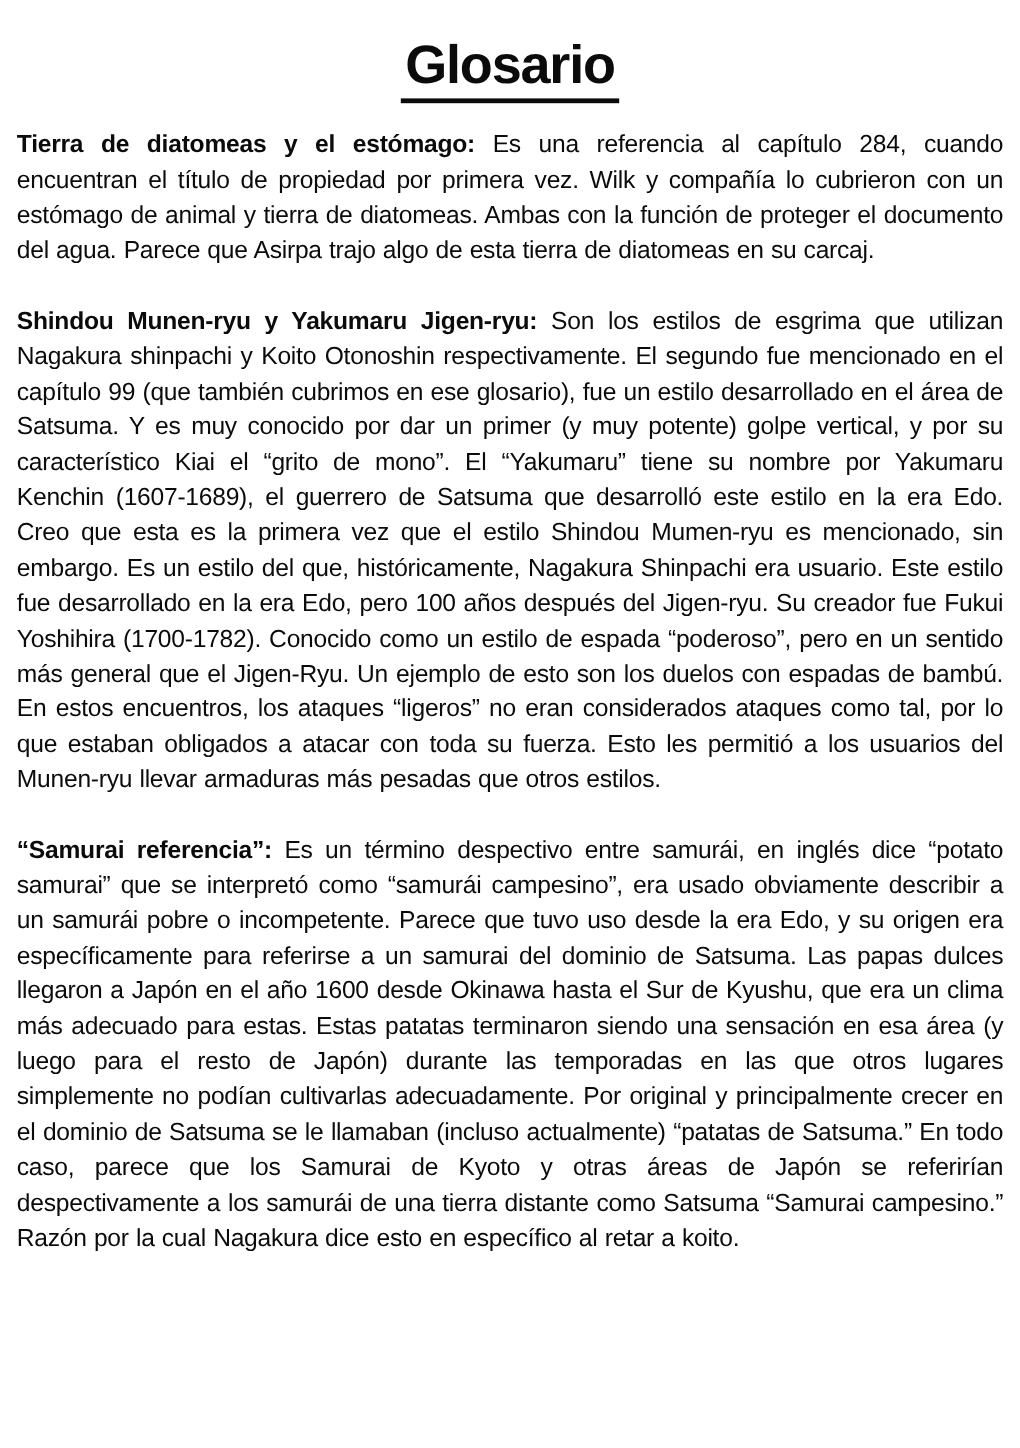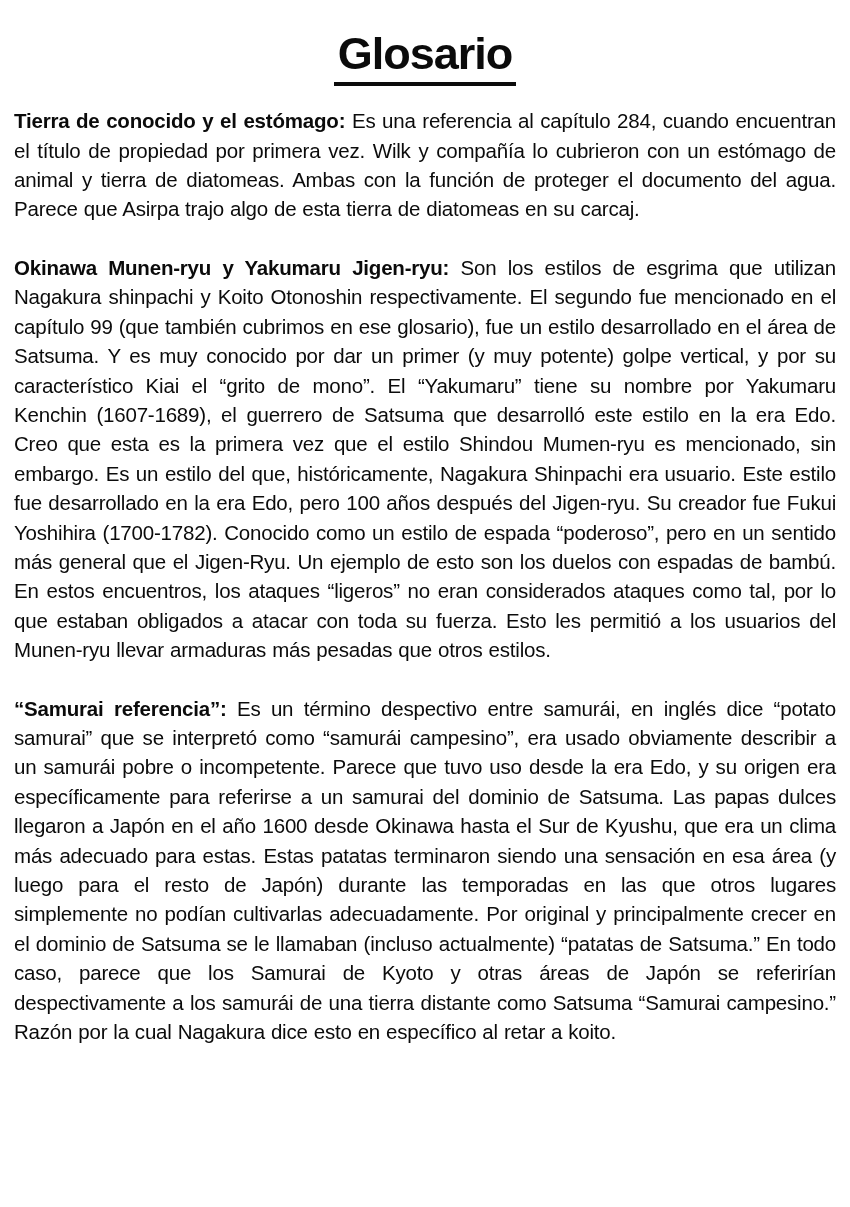--- a/index.html
+++ b/index.html
@@ -50,26 +50,26 @@
 </head>
 <body>
 
 <div class="page">
 
   <div class="title-wrap">
     <h1 class="page-title">Glosario</h1>
   </div>
 
   <p class="entry">
-    <strong class="term">Tierra de conocido y el estómago:</strong>
+    <strong class="term">Tierra de diatomeas y el estómago:</strong>
     <span>Es una referencia al capítulo 284, cuando encuentran el título de propiedad por primera vez. Wilk y compañía lo cubrieron con un estómago de animal y tierra de diatomeas. Ambas con la función de proteger el documento del agua. Parece que Asirpa trajo algo de esta tierra de diatomeas en su carcaj.</span>
   </p>
 
   <p class="entry">
-    <strong class="term">Okinawa Munen-ryu y Yakumaru Jigen-ryu:</strong>
+    <strong class="term">Shindou Munen-ryu y Yakumaru Jigen-ryu:</strong>
     <span>Son los estilos de esgrima que utilizan Nagakura shinpachi y Koito Otonoshin respectivamente. El segundo fue mencionado en el capítulo 99 (que también cubrimos en ese glosario), fue un estilo desarrollado en el área de Satsuma. Y es muy conocido por dar un primer (y muy potente) golpe vertical, y por su característico Kiai el “grito de mono”. El “Yakumaru” tiene su nombre por Yakumaru Kenchin (1607-1689), el guerrero de Satsuma que desarrolló este estilo en la era Edo. Creo que esta es la primera vez que el estilo Shindou Mumen-ryu es mencionado, sin embargo. Es un estilo del que, históricamente, Nagakura Shinpachi era usuario. Este estilo fue desarrollado en la era Edo, pero 100 años después del Jigen-ryu. Su creador fue Fukui Yoshihira (1700-1782). Conocido como un estilo de espada “poderoso”, pero en un sentido más general que el Jigen-Ryu. Un ejemplo de esto son los duelos con espadas de bambú. En estos encuentros, los ataques “ligeros” no eran considerados ataques como tal, por lo que estaban obligados a atacar con toda su fuerza. Esto les permitió a los usuarios del Munen-ryu llevar armaduras más pesadas que otros estilos.</span>
   </p>
 
   <p class="entry">
     <strong class="term">“Samurai referencia”:</strong>
     <span>Es un término despectivo entre samurái, en inglés dice “potato samurai” que se interpretó como “samurái campesino”, era usado obviamente describir a un samurái pobre o incompetente. Parece que tuvo uso desde la era Edo, y su origen era específicamente para referirse a un samurai del dominio de Satsuma. Las papas dulces llegaron a Japón en el año 1600 desde Okinawa hasta el Sur de Kyushu, que era un clima más adecuado para estas. Estas patatas terminaron siendo una sensación en esa área (y luego para el resto de Japón) durante las temporadas en las que otros lugares simplemente no podían cultivarlas adecuadamente. Por original y principalmente crecer en el dominio de Satsuma se le llamaban (incluso actualmente) “patatas de Satsuma.” En todo caso, parece que los Samurai de Kyoto y otras áreas de Japón se referirían despectivamente a los samurái de una tierra distante como Satsuma “Samurai campesino.” Razón por la cual Nagakura dice esto en específico al retar a koito.</span>
   </p>
 
 </div>
 

